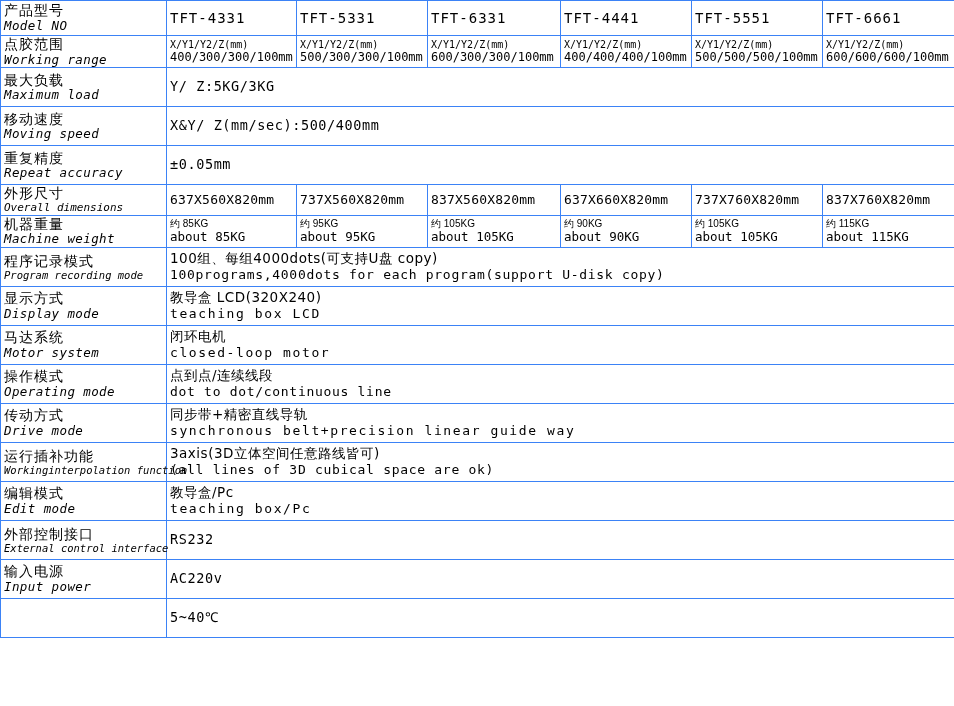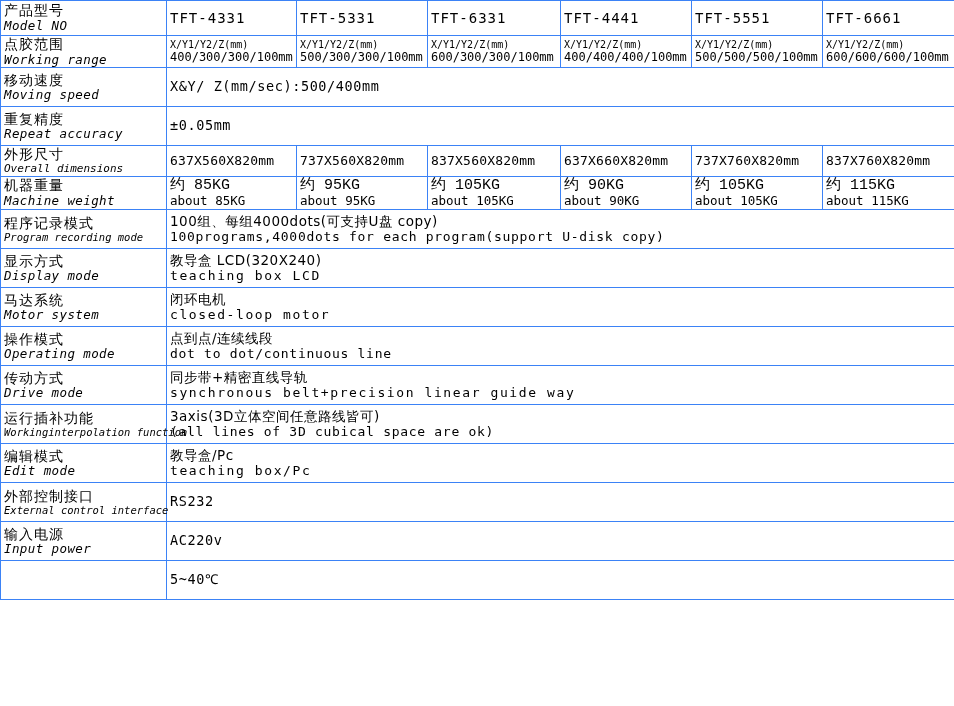--- a/index.html
+++ b/index.html
@@ -96,22 +96,22 @@
   td.val .en.wide {
     letter-spacing: 1.6px;
   }
   td.dim {
     font-family: "DejaVu Sans Mono", monospace;
     font-size: 13px;
     letter-spacing: 0.2px;
     white-space: nowrap;
   }
   td.weight .cn {
-    font-family: Liberation Mono, monospace;
-    font-size: 15px;
+    font-family: Liberation Sans, sans-serif;
+    font-size: 10px;
     display: block;
   }
   td.weight .en {
     font-family: "DejaVu Sans Mono", monospace;
     font-size: 12.5px;
     display: block;
     white-space: nowrap;
   }
   .onel {
     font-family: "DejaVu Sans Mono", monospace;
@@ -171,20 +171,27 @@
       <td class="range">
         <span class="l1">X/Y1/Y2/Z(mm)</span>
         <span class="l2">500/500/500/100mm</span>
       </td>
       <td class="range">
         <span class="l1">X/Y1/Y2/Z(mm)</span>
         <span class="l2">600/600/600/100mm</span>
       </td>
     </tr>
 
+    <tr>
+      <td class="label">
+        <span class="cn">最大负载</span>
+        <span class="en">Maximum load</span>
+      </td>
+      <td class="val onel" colspan="6">Y/ Z:5KG/3KG</td>
+    </tr>
 
     <tr>
       <td class="label">
         <span class="cn">移动速度</span>
         <span class="en">Moving speed</span>
       </td>
       <td class="val onel" colspan="6">X&amp;Y/ Z(mm/sec):500/400mm</td>
     </tr>
 
     <tr>

